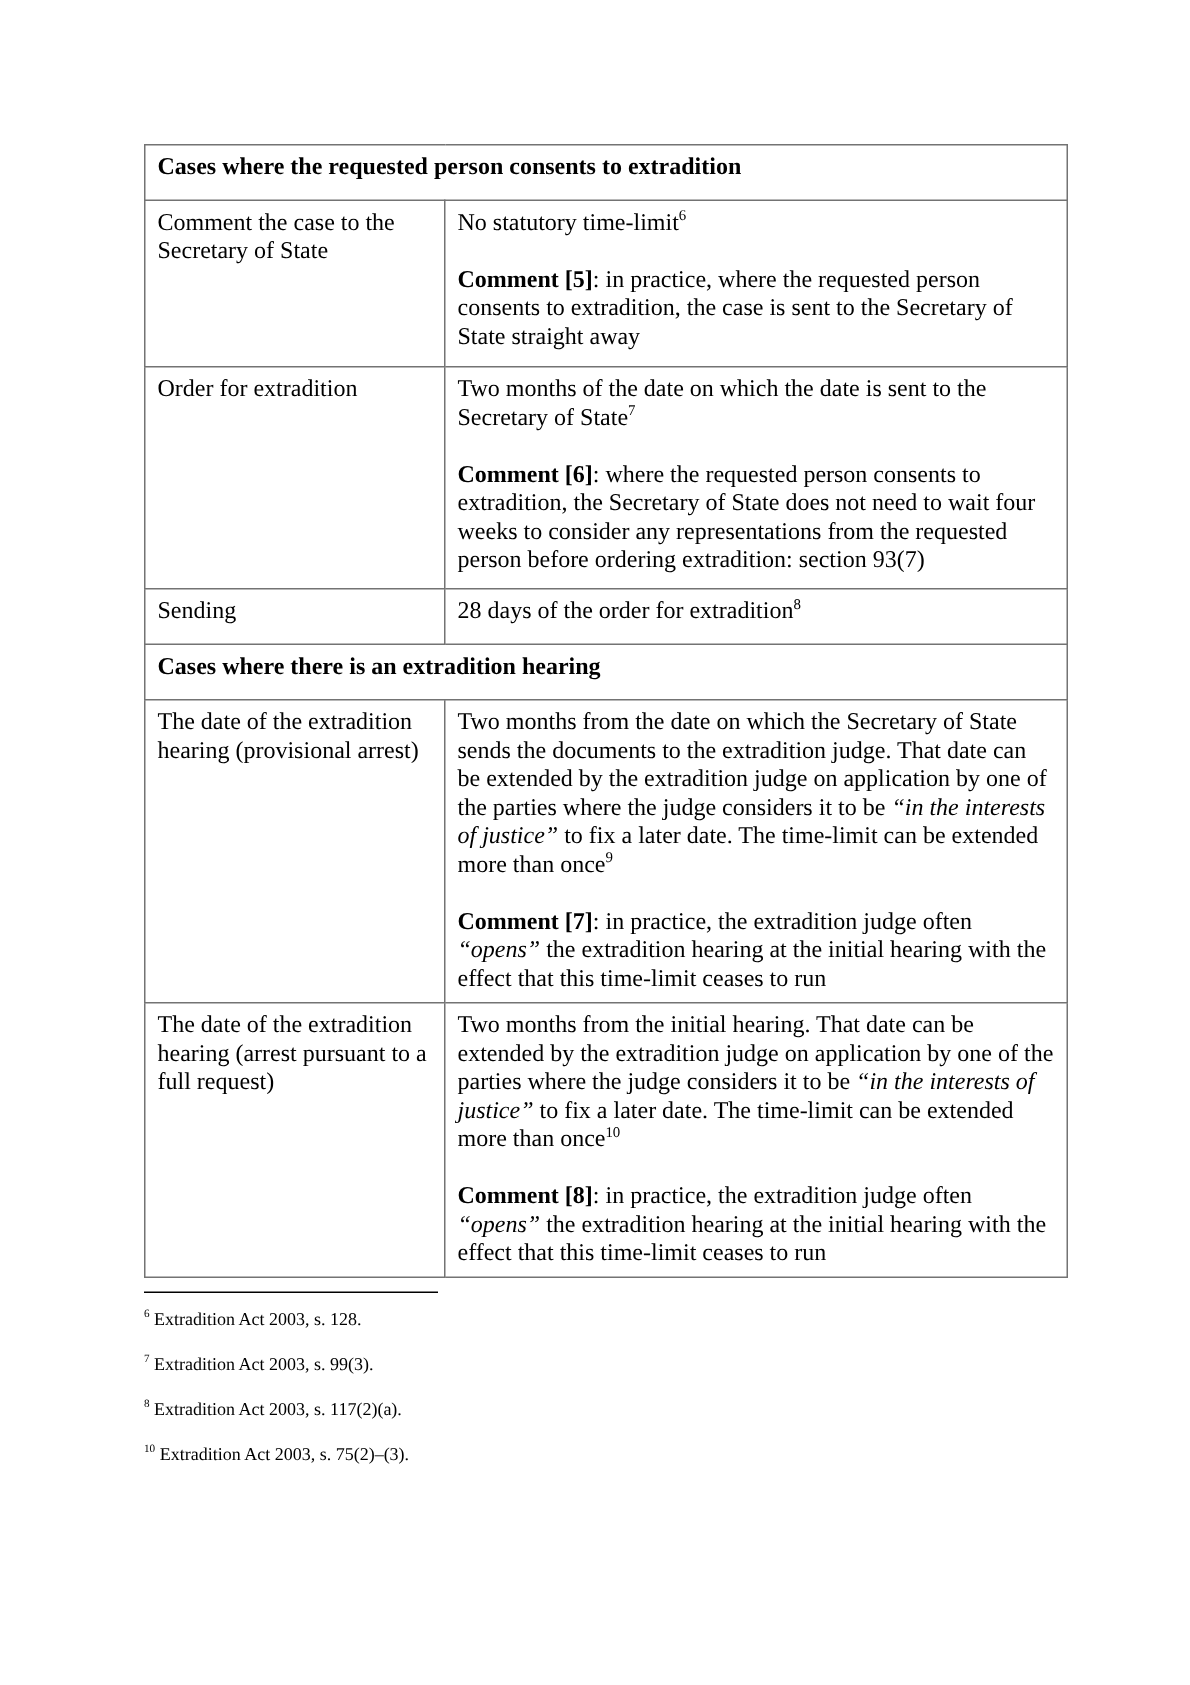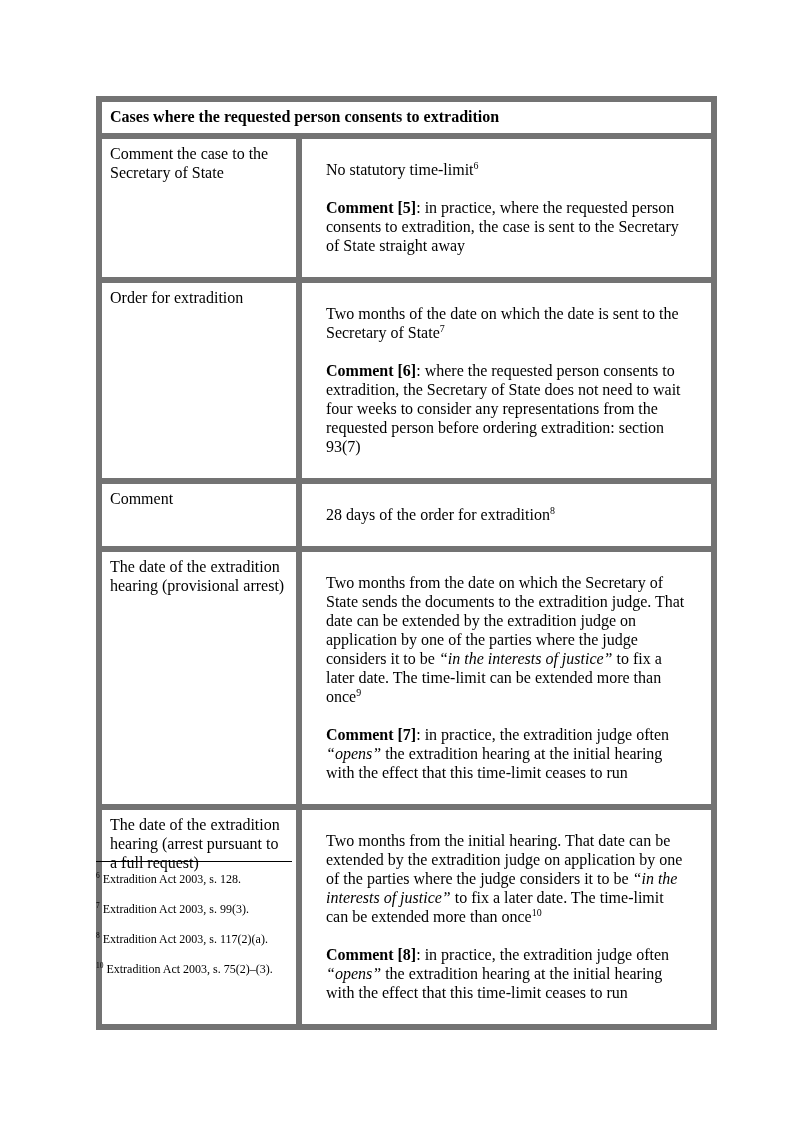--- a/index.html
+++ b/index.html
@@ -18,36 +18,36 @@
   }
   table.doc-table {
     position: absolute;
     left: 96px;
     top: 96px;
     width: 615px;
     border-collapse: collapse;
     table-layout: fixed;
   }
   table.doc-table td {
-    border: 6px solid #737373;
+    border: 1px solid #737373;
     vertical-align: top;
     padding: 5px 8px 6px 8px;
     font-size: 16px;
     line-height: 19px;
     box-sizing: border-box;
     word-wrap: break-word;
   }
   td.section-header { font-weight: bold; }
   tr.rh  td { height: 37px; }
   tr.r1  td { height: 111px; }
   tr.r2  td { height: 148px; }
   tr.r3  td { height: 37px; }
   tr.r4  td { height: 202px; }
   tr.r5  td { height: 165px; }
-  .para { margin: 16px; }
+  .para { margin: 0; }
   .para + .para { margin-top: 19px; }
   .b { font-weight: bold; }
   .i { font-style: italic; }
   .s { vertical-align: super; font-size: 0.62em; line-height: 0; }
   .footnote-sep {
     position: absolute;
     left: 96px;
     top: 861px;
     width: 196px;
     border-top: 1px solid #000000;
@@ -87,24 +87,27 @@
           </td>
       </tr>
       <tr class="r2">
         <td class="label-cell">Order for extradition</td>
         <td class="content-cell">
             <p class="para"><span>Two months of the date on which the date is sent to the Secretary of State</span><span class="s">7</span></p>
             <p class="para"><span class="b">Comment [6]</span><span>: where the requested person consents to extradition, the Secretary of State does not need to wait four weeks to consider any representations from the requested person before ordering extradition: section 93(7)</span></p>
           </td>
       </tr>
       <tr class="r3">
-        <td class="label-cell">Comment</td>
+        <td class="label-cell">Sending</td>
         <td class="content-cell">
             <p class="para"><span>28 days of the order for extradition</span><span class="s">8</span></p>
           </td>
+      </tr>
+      <tr class="rh">
+        <td colspan="2" class="section-header">Cases where there is an extradition hearing</td>
       </tr>
       <tr class="r4">
         <td class="label-cell">The date of the extradition hearing (provisional arrest)</td>
         <td class="content-cell">
             <p class="para"><span>Two months from the date on which the Secretary of State sends the documents to the extradition judge. That date can be extended by the extradition judge on application by one of the parties where the judge considers it to be </span><span class="i">“in the interests of justice”</span><span> to fix a later date. The time-limit can be extended more than once</span><span class="s">9</span></p>
             <p class="para"><span class="b">Comment [7]</span><span>: in practice, the extradition judge often </span><span class="i">“opens”</span><span> the extradition hearing at the initial hearing with the effect that this time-limit ceases to run</span></p>
           </td>
       </tr>
       <tr class="r5">
         <td class="label-cell">The date of the extradition hearing (arrest pursuant to a full request)</td>

